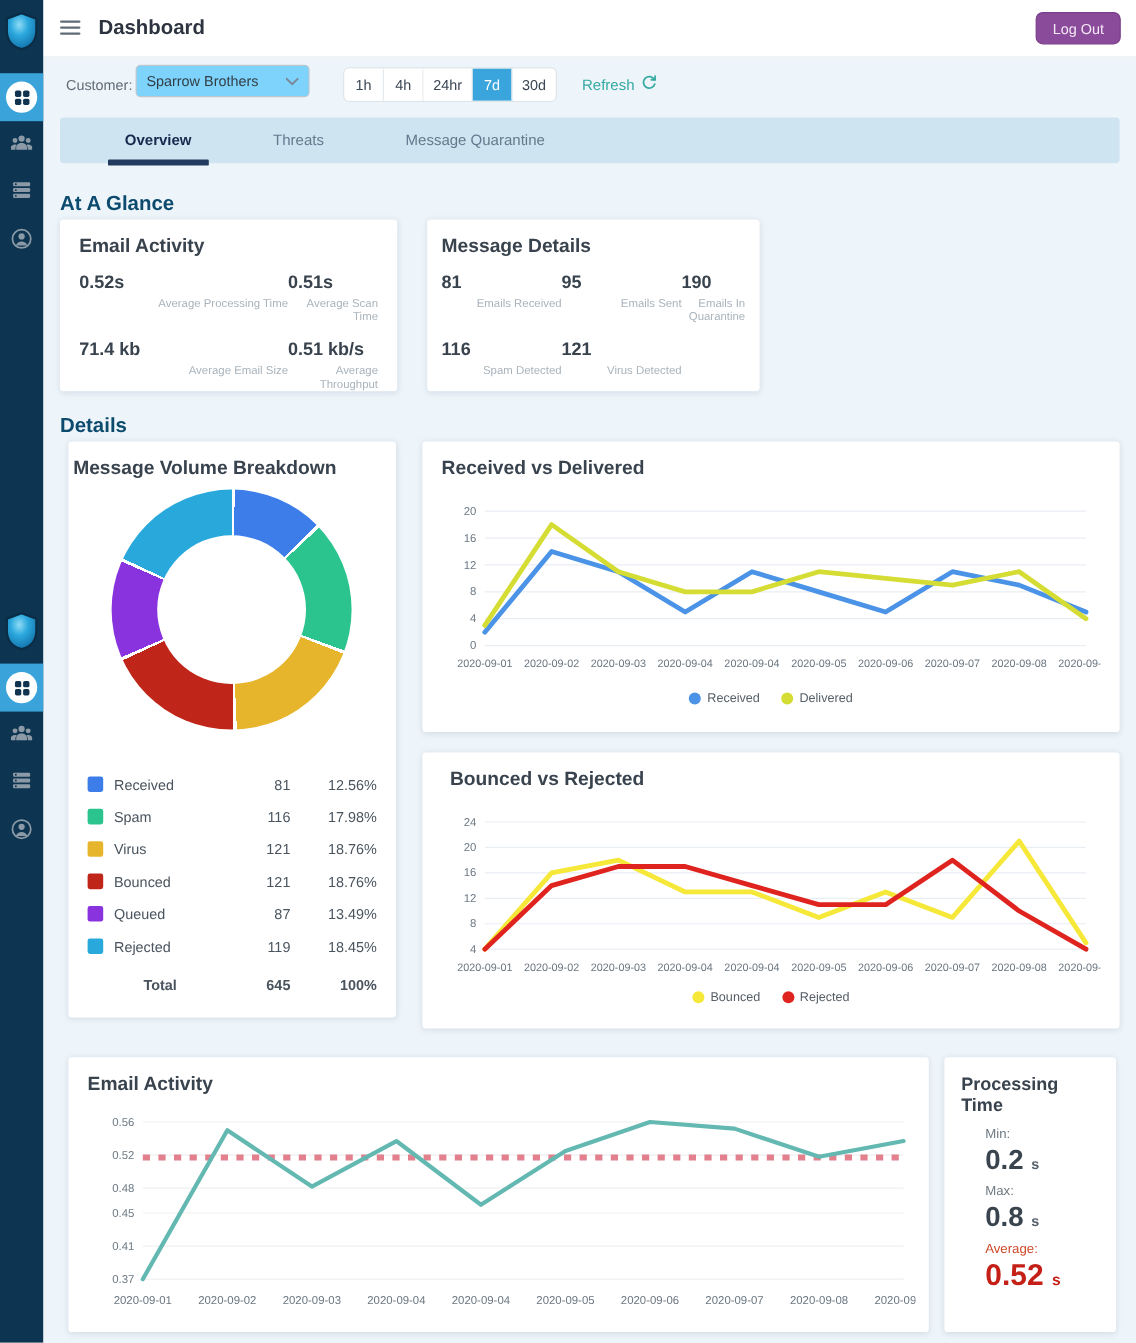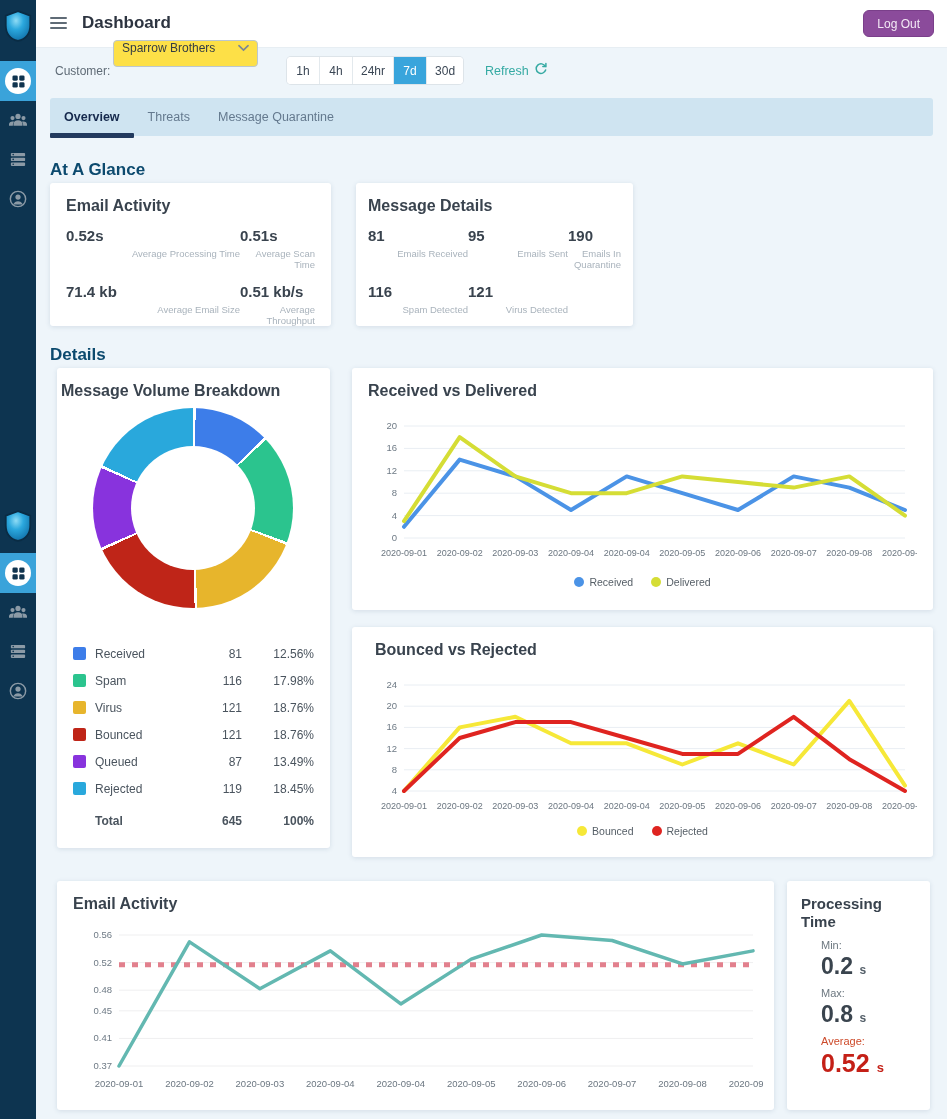--- a/index.html
+++ b/index.html
@@ -18,30 +18,30 @@
 
   
   .main { position:absolute; left:36px; top:0; right:0; bottom:0; }
   .header { position:absolute; left:0; top:0; right:0; height:48px; background:#fff; border-bottom:1px solid #e7eef3; }
   .hamburger { position:absolute; left:14px; top:17px; width:17px; cursor:pointer; }
   .hamburger span { display:block; height:2px; background:#5f6b76; margin-bottom:3px; border-radius:1px; }
   .page-title { position:absolute; left:46px; top:13px; font-size:17px; font-weight:bold; color:#2d3440; }
   .logout-btn { position:absolute; right:13px; top:10px; height:27px; padding:0 13px; background:#8b4b9b; border:1px solid #7a3f8a; border-radius:6px; color:#f3e9f5; font-size:12px; font-family:inherit; cursor:pointer; }
 
   .customer-label { position:absolute; left:19px; top:64px; font-size:12px; color:#5f6b76; }
-  .customer-select { position:absolute; left:77px; top:40px; width:145px; height:27px; background:#fde047; border:1px solid #bcc7cf; border-radius:4px; display:flex; align-items:flex-start; padding:0 8px; font-size:12px; color:#333c44; cursor:pointer; }
+  .customer-select { position:absolute; left:77px; top:54px; width:145px; height:27px; background:#7dd3fc; border:1px solid #bcc7cf; border-radius:4px; display:flex; align-items:center; padding:0 8px; font-size:12px; color:#333c44; cursor:pointer; }
   .customer-select .sel-val { flex:1; overflow:hidden; white-space:nowrap; }
   .range-group { position:absolute; left:251px; top:57px; height:27px; display:flex; border-radius:4px; overflow:hidden; box-shadow:0 0 0 1px #dde4e9; background:#fff; }
   .range-btn { min-width:33px; padding:0 8px; border:none; border-right:1px solid #e3e9ed; background:#fff; font-size:12px; color:#3a4654; font-family:inherit; cursor:pointer; }
   .range-btn:last-child { border-right:none; }
   .range-btn.active { background:#39a5dc; color:#fff; }
   .refresh-link { position:absolute; left:449px; top:62px; font-size:12.5px; color:#35aaa3; display:flex; align-items:center; gap:5px; cursor:pointer; }
 
   .tabbar { position:absolute; left:14px; top:98px; right:14px; height:38px; background:#cfe4f1; border-radius:3px; display:flex; }
-  .tab { position:relative; padding:0 14px; display:flex; align-items:center; font-size:12.5px; color:#64798e; cursor:pointer; }
+  .tab { position:relative; padding:0 14px; display:flex; align-items:center; font-size:12.5px; color:#64798e; cursor:pointer;margin-left:40px; }
   .tab.active { color:#16294d; font-weight:bold; }
   .tab.active .tab-underline { position:absolute; left:0; right:0; bottom:-2px; height:5px; background:#223a5e; border-radius:1px; }
 
   .section-heading { position:absolute; left:14px; font-size:17px; font-weight:bold; color:#0c4a6e; }
   .h-glance { top:160px; } .h-details { top:345px; }
 
   .card { position:absolute; background:#fff; border-radius:3px; box-shadow:0 1px 5px rgba(50,80,110,.14); }
   .card-title { font-size:16px; font-weight:bold; color:#39434e; }
 
   
@@ -57,21 +57,21 @@
   .donut-wrap { position:absolute; left:36px; top:40px; width:200px; height:200px; }
   .donut { width:200px; height:200px; border-radius:50%; }
   .donut-hole { position:absolute; left:38px; top:38px; width:124px; height:124px; background:#fff; border-radius:50%; }
   .legend-table { position:absolute; left:16px; right:16px; top:272px; }
   .lg-row { display:flex; align-items:center; height:27px; font-size:12px; color:#4a545e; }
   .lg-swatch { width:13px; height:13px; border-radius:2px; margin-right:9px; flex:none; }
   .lg-label { flex:1; }
   .lg-val { width:52px; text-align:right; }
   .lg-pct { width:72px; text-align:right; }
   .lg-row.total { font-weight:bold; margin-top:5px; }
-  .lg-row.total .lg-label { text-align:left; padding-right:18px; }
+  .lg-row.total .lg-label { text-align:center; padding-right:18px; }
 
   
   .card-rvd { left:316px; top:368px; width:581px; height:242px; padding:14px 16px; }
   .card-bvr { left:316px; top:627px; width:581px; height:230px; padding:14px 23px; }
   .card-ea  { left:21px; top:881px; width:717px; height:229px; padding:14px 16px; }
   .chart-box { position:absolute; left:16px; top:46px; }
   .card-ea .chart-box { top:40px; }
   .chart-legend { position:absolute; left:0; right:0; display:flex; justify-content:center; gap:18px; font-size:10.5px; color:#555e66; }
   .card-rvd .chart-legend { top:208px; }
   .card-bvr .chart-legend { top:198px; }

